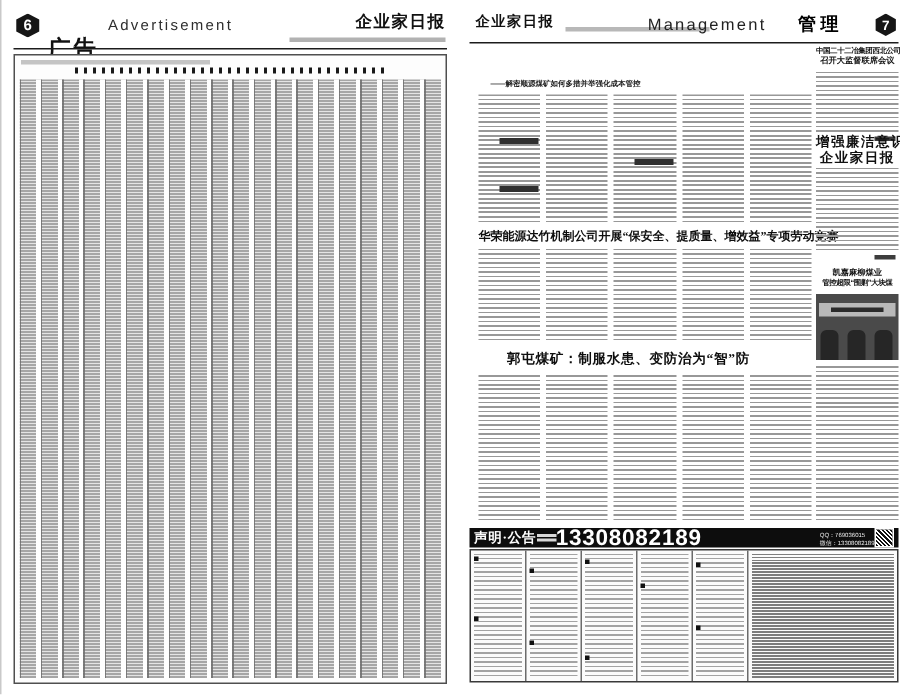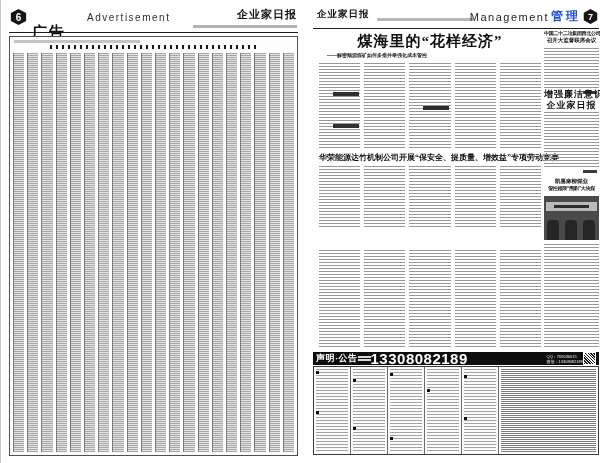--- a/index.html
+++ b/index.html
@@ -21,43 +21,43 @@
     font-weight:bold;font-size:10px;font-family:"Liberation Sans","DejaVu Sans",sans-serif;
   }
   .bar{background:#bdbdbd;}
   .greek{background-image:repeating-linear-gradient(to bottom,#989898 0,#989898 1px,transparent 1px,transparent 3px);}
   .serif{font-family:"Liberation Serif","DejaVu Serif",serif;}
 
   
   .ph-left{position:absolute;left:0;top:0;right:0;height:24px;}
   .ph-left .hex{position:absolute;left:1px;top:3px;}
   .sec-cn-left{position:absolute;left:23px;top:17px;font-size:15px;font-weight:bold;color:#111;letter-spacing:2px;}
-  .sec-en-left{position:absolute;left:78px;top:6px;font-size:10px;letter-spacing:1.5px;color:#2e2e2e;}
+  .sec-en-left{position:absolute;left:63px;top:6px;font-size:10px;letter-spacing:1.5px;color:#2e2e2e;}
   .mast-left{position:absolute;right:1px;top:1px;text-align:right;}
   .mast-name{font-size:11px;font-weight:bold;color:#111;font-family:Liberation Mono, monospace;letter-spacing:1px;}
   .mast-left .dateline{width:104px;height:3px;margin:3px 0 0 auto;background:#b2b2b2;}
   .rule-left{top:26px;}
   .adbox{position:absolute;left:0;right:0;top:30px;bottom:0;border:1px solid #4f4f4f;background:#fdfdfd;}
   .ad-topline{position:absolute;left:4px;top:3px;width:44%;height:3px;background:#c4c4c4;}
   .ad-dashrow{position:absolute;left:14%;top:8px;width:72%;height:4px;
     background:repeating-linear-gradient(to right,#191919 0,#191919 2px,transparent 2px,transparent 6px);}
   .ad-stripes{position:absolute;left:3px;right:3px;top:16px;bottom:3px;
     background-image:
       repeating-linear-gradient(to right,rgba(110,110,110,.85) 0,rgba(110,110,110,.85) 1px,transparent 1px,transparent 14.2px),
       repeating-linear-gradient(to right,transparent 0,transparent 11.2px,#ffffff 11.2px,#ffffff 14.2px),
       repeating-linear-gradient(to bottom,#a6a6a6 0,#a6a6a6 1px,#e4e4e4 1px,#e4e4e4 2px);}
 
   
   .ph-right{position:absolute;left:0;top:0;right:0;height:22px;}
   .mast-right{position:absolute;left:4px;top:2px;}
   .mast-right .mast-name{font-size:9.5px;}
   .mast-right .dateline{position:absolute;left:60px;top:10px;width:96px;height:3px;background:#b8b8b8;}
-  .sec-right{position:absolute;right:1px;top:2px;display:flex;align-items:center;gap:2px;}
+  .sec-right{position:absolute;right:1px;top:2px;display:flex;align-items:center;gap:21px;}
   .sec-en-right{font-size:11px;letter-spacing:1.5px;color:#222;}
-  .sec-cn-right{font-size:12px;font-weight:bold;color:#1d4ed8;letter-spacing:3px;}
+  .sec-cn-right{font-size:12px;font-weight:bold;color:#000000;letter-spacing:3px;}
   .sec-right .hex{width:15px;height:15px;font-size:9px;}
   .rule-right{top:22px;}
 
   
   .lead-hl{position:absolute;left:6px;top:26px;width:222px;text-align:center;
     font-size:15px;font-weight:bold;color:#0e0e0e;letter-spacing:1px;white-space:nowrap;}
   .lead-sub{position:absolute;left:14px;top:46px;width:214px;font-size:5px;font-weight:bold;color:#1a1a1a;white-space:nowrap;}
   .colgroup{position:absolute;left:6px;width:222px;display:grid;grid-template-columns:repeat(5,1fr);gap:4px;}
   .cg1{top:57px;height:85px;}
   .cg2{top:160px;height:62px;}
@@ -148,21 +148,20 @@
       <div class="sec-right">
         <span class="sec-en-right">Management</span>
         <span class="sec-cn-right">管理</span>
         <div class="hex">
           <span>7</span>
         </div>
       </div>
     </header>
     <div class="rule rule-right"></div>
 
-    <h1 class="lead-hl serif" style="margin:0;">煤海里的“花样经济”</h1>
     <div class="lead-sub">——解密顺源煤矿如何多措并举强化成本管控</div>
     <div class="colgroup cg1">
       <div class="greek"></div>
       <div class="greek"></div>
       <div class="greek"></div>
       <div class="greek"></div>
       <div class="greek"></div>
     </div>
     <div class="shb" style="left:20px;top:86px;"></div>
     <div class="shb" style="left:20px;top:118px;"></div>
@@ -170,20 +169,21 @@
 
     <h2 class="hl2 serif" style="margin:0;">华荣能源达竹机制公司开展“保安全、提质量、增效益”专项劳动竞赛</h2>
     <div class="colgroup cg2">
       <div class="greek"></div>
       <div class="greek"></div>
       <div class="greek"></div>
       <div class="greek"></div>
       <div class="greek"></div>
     </div>
 
+    <h2 class="hl3 serif" style="margin:0;">郭屯煤矿：制服水患、变防治为“智”防</h2>
     <div class="colgroup cg3">
       <div class="greek"></div>
       <div class="greek"></div>
       <div class="greek"></div>
       <div class="greek"></div>
       <div class="greek"></div>
     </div>
 
     <aside class="sidebar">
       <div class="sb-hl-sm sb-a1">中国二十二冶集团西北公司</div>

